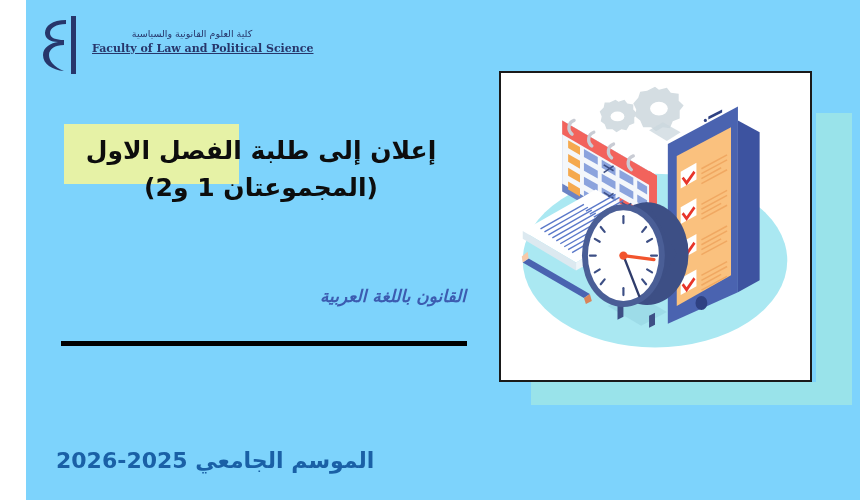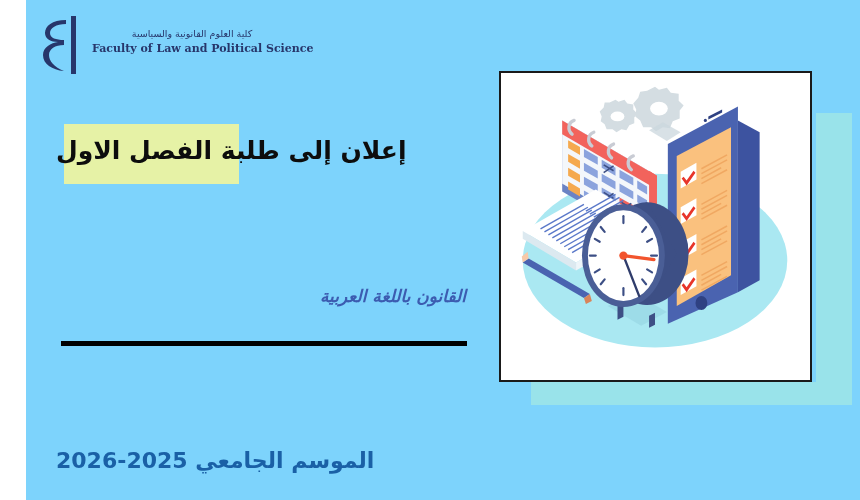--- a/index.html
+++ b/index.html
@@ -50,38 +50,39 @@
     letter-spacing: .3px;
     direction: rtl;
     white-space: nowrap;
   }
   .logo-text .en {
     font-family: "DejaVu Serif", "Liberation Serif", serif;
     font-size: 11px;
     font-weight: 700;
     white-space: nowrap;
     margin-top: 2px;
+    text-decoration: underline;
   }
 
   
   .headline-highlight {
     position: absolute;
     left: 38px;
     top: 124px;
     width: 175px;
     height: 60px;
     background: #e6f2a6;
   }
   .headline {
     position: absolute;
     right: 420px;
     left: 30px;
     top: 132px;
     direction: rtl;
-    text-align: left;
+    text-align: center;
     color: #0d0d0d;
     font-size: 25px;
     font-weight: 700;
     line-height: 1.48;
     letter-spacing: 0px;
     white-space: nowrap;
   }
   .headline .hl {
     display: block;
   }
@@ -172,20 +173,21 @@
     <div class="logo-text">
       <div class="ar">كلية العلوم القانونية والسياسية</div>
       <div class="en">Faculty of Law and Political Science</div>
     </div>
   </div>
 
   <div class="headline-highlight"></div>
 
   <div class="headline">
     <span class="hl">إعلان إلى طلبة الفصل  الاول</span>
+    <span class="hl">(المجموعتان 1 و2)</span>
   </div>
 
   <div class="subtitle">القانون باللغة العربية</div>
 
   <div class="rule"></div>
 
   <div class="season">الموسم الجامعي  2025-2026</div>
 
   <div class="cyan-accent-right"></div>
   <div class="cyan-accent-bottom"></div>

